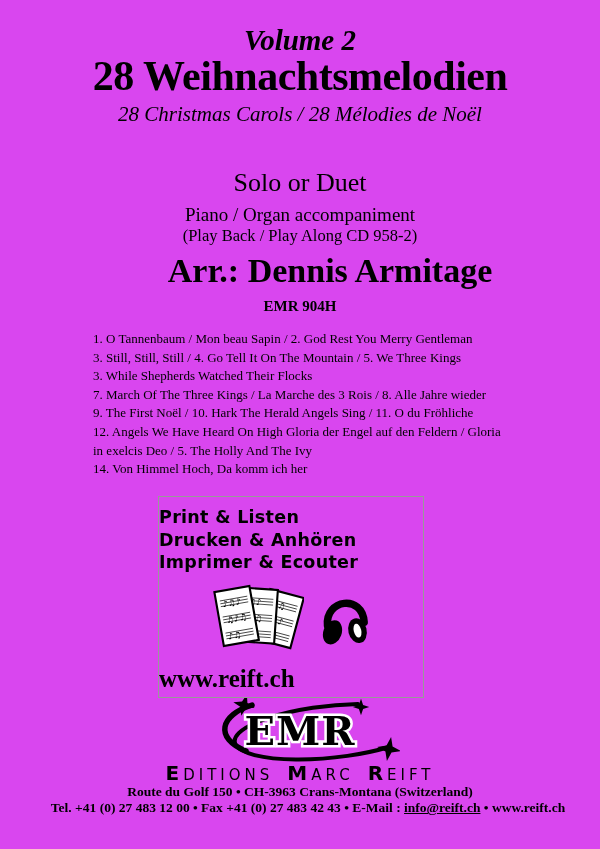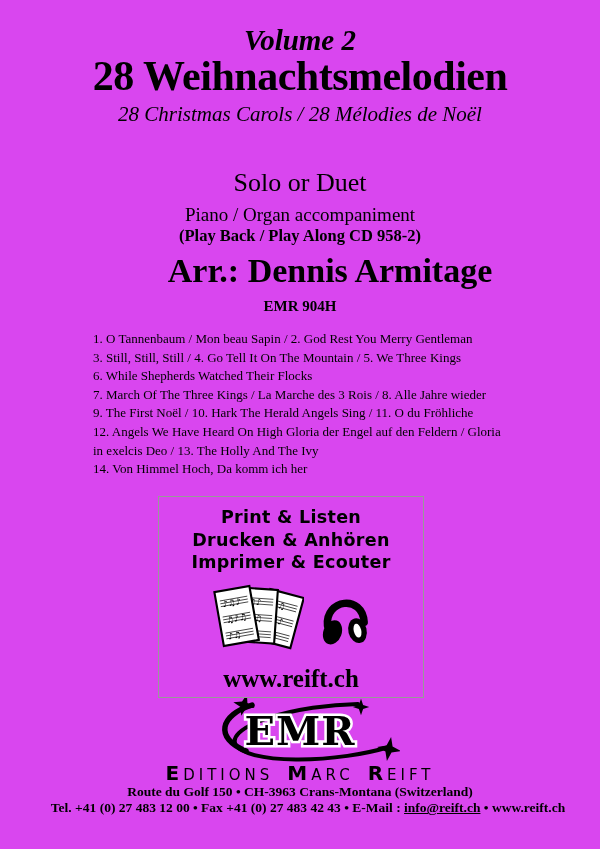--- a/index.html
+++ b/index.html
@@ -8,27 +8,27 @@
     font-family:"Liberation Serif",serif;color:#000;overflow:hidden;
   }
   .centered{position:absolute;left:0;width:600px;text-align:center;white-space:nowrap;}
   .volume{top:24px;font-size:29px;font-weight:bold;font-style:italic;}
   .title{top:52px;font-size:42px;font-weight:bold;letter-spacing:-0.5px;}
   .subtitle{top:102px;font-size:21px;font-style:italic;}
   .instrument{top:135px;font-size:31px;font-weight:bold;}
   .instrument .key{font-weight:normal;font-size:28px;}
   .solo{top:168px;font-size:26px;font-weight:normal;}
   .accomp{top:204px;font-size:19px;}
-  .cd{top:226px;font-size:16.5px;font-weight:bold;}
+  .cd{top:226px;font-size:16.5px;}
   .arranger{top:252px;font-size:34px;font-weight:bold;padding-left:30px;}
   .catalog{top:298px;font-size:15px;font-weight:bold;}
   .tracklist{position:absolute;left:93px;top:330px;font-size:13px;line-height:18.6px;white-space:nowrap;}
   .promo-box{
     position:absolute;left:158px;top:496px;width:266px;height:202px;
-    border:1.5px solid #999;box-sizing:border-box;text-align:center;
+    border:1.5px solid #999;box-sizing:border-box;text-align:left;
   }
   .promo-lines{margin-top:9px;font-family:"DejaVu Sans",sans-serif;font-weight:bold;
     font-size:17.5px;line-height:22.5px;letter-spacing:0.3px;}
   .promo-icons{margin-top:9px;display:flex;justify-content:center;align-items:center;gap:16px;height:72px;}
   .promo-site{position:absolute;bottom:4px;left:0;width:100%;font-family:"Liberation Serif",serif;
     font-weight:bold;font-size:25px;}
   .logo-wrap{position:absolute;left:200px;top:698px;width:200px;height:64px;}
   .pub-name{top:761px;font-family:"DejaVu Sans",sans-serif;font-size:15px;letter-spacing:4px;}
   .pub-name .word{margin:0 7px;}
   .pub-name .init{font-size:20px;font-weight:800;letter-spacing:4px;}
@@ -48,25 +48,25 @@
 
   <div class="centered solo">Solo or Duet</div>
   <div class="centered accomp">Piano / Organ accompaniment</div>
   <div class="centered cd">(Play Back / Play Along CD 958-2)</div>
   <div class="centered arranger">Arr.: Dennis Armitage</div>
   <div class="centered catalog">EMR 904H</div>
 
   <div class="tracklist">
     <div>1. O Tannenbaum / Mon beau Sapin / 2. God Rest You Merry Gentleman</div>
     <div>3. Still, Still, Still / 4. Go Tell It On The Mountain / 5. We Three Kings</div>
-    <div>6. While Shepherds Watched Their Flocks</div>
+    <div>3. While Shepherds Watched Their Flocks</div>
     <div>7. March Of The Three Kings / La Marche des 3 Rois / 8. Alle Jahre wieder</div>
     <div>9. The First Noël / 10. Hark The Herald Angels Sing / 11. O du Fröhliche</div>
     <div>12. Angels We Have Heard On High Gloria der Engel auf den Feldern / Gloria</div>
-    <div>in exelcis Deo / 13. The Holly And The Ivy</div>
+    <div>in exelcis Deo / 5. The Holly And The Ivy</div>
     <div>14. Von Himmel Hoch, Da komm ich her</div>
   </div>
 
   <div class="promo-box">
     <div class="promo-lines">
       <div>Print &amp; Listen</div>
       <div>Drucken &amp; Anhören</div>
       <div>Imprimer &amp; Ecouter</div>
     </div>
     <div class="promo-icons">

